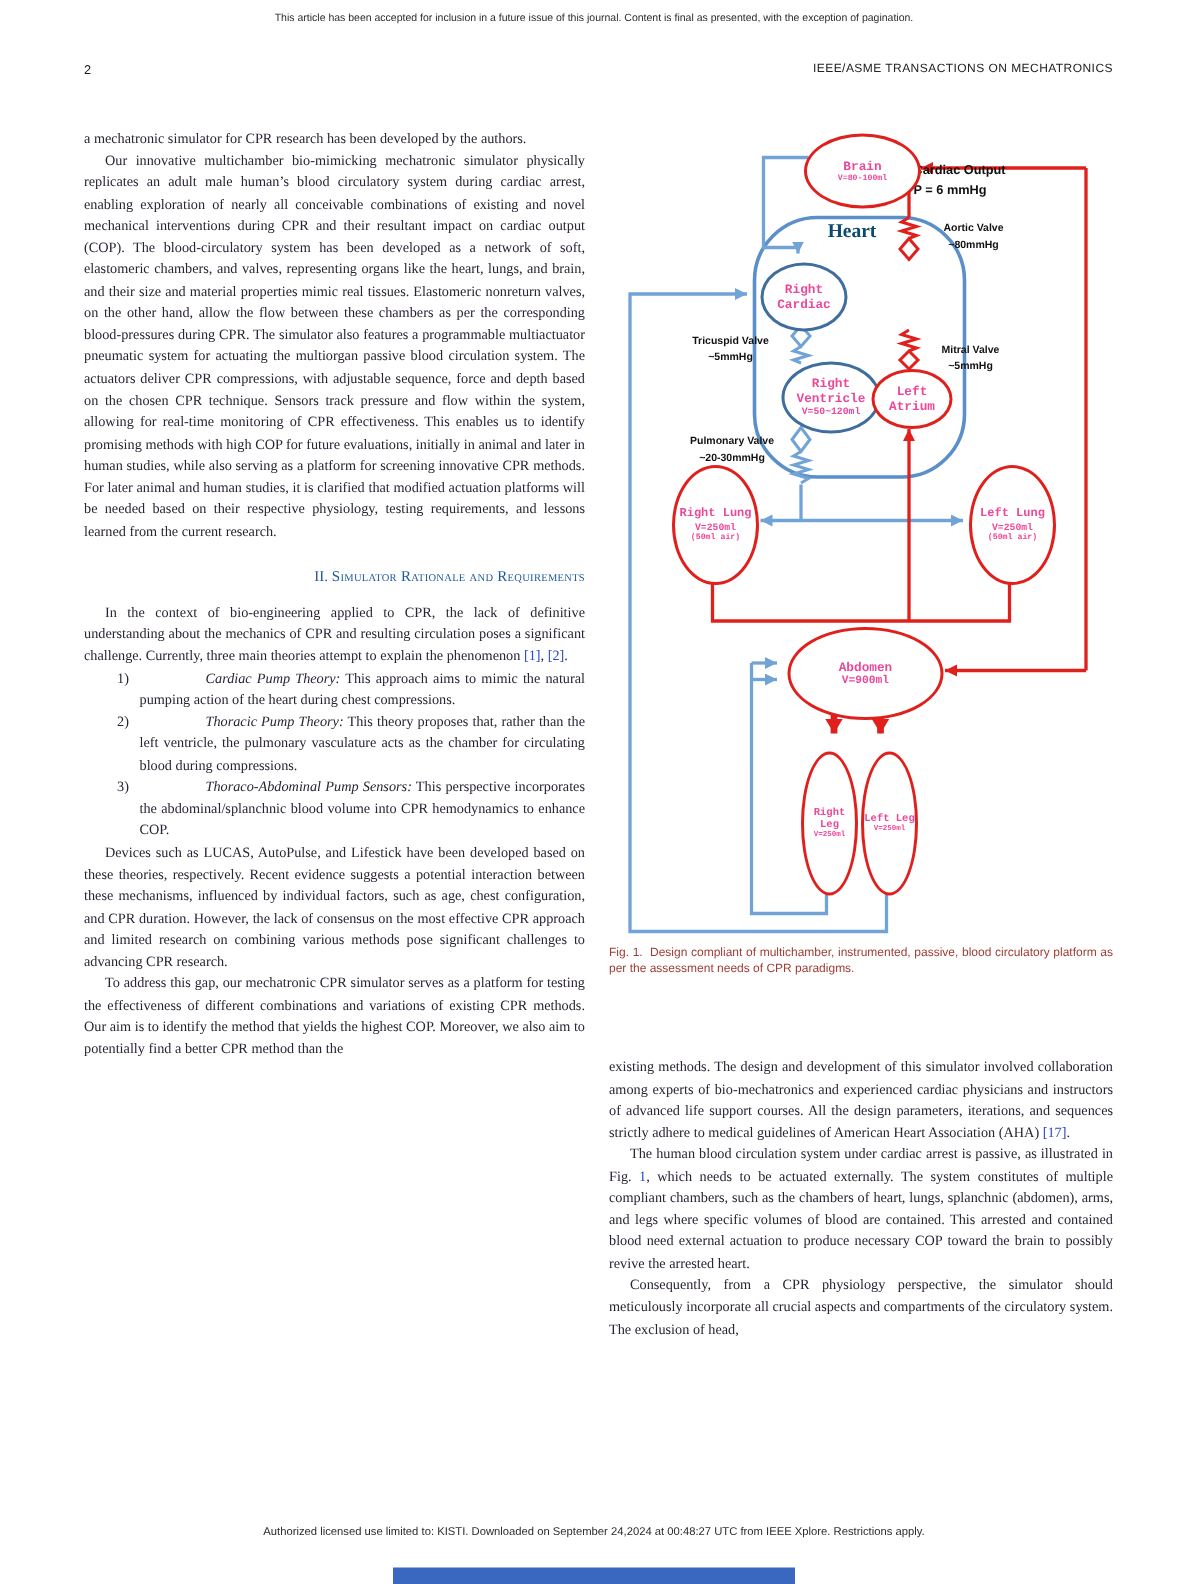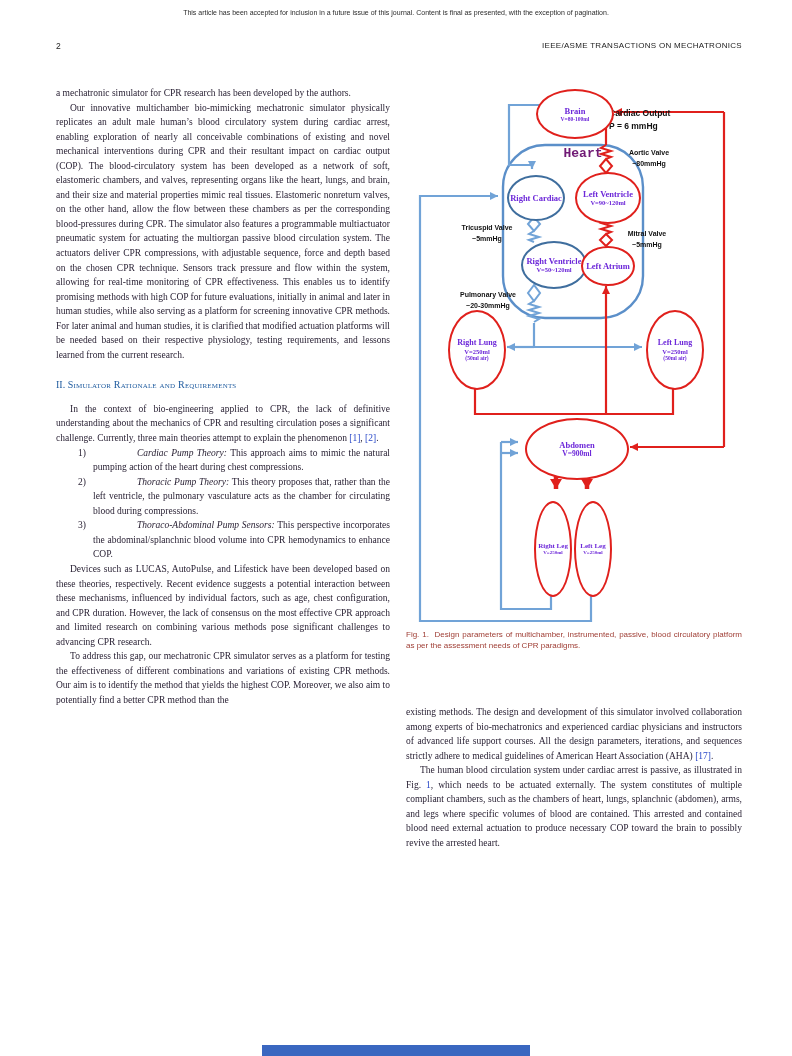--- a/index.html
+++ b/index.html
@@ -8,41 +8,41 @@
   .notice{position:absolute;top:9px;left:0;right:0;text-align:center;
           font-family:"Liberation Sans",sans-serif;font-size:7px;color:#2b2b2b;}
   .pagenum{position:absolute;top:41px;left:56px;font-family:"Liberation Sans",sans-serif;
            font-size:8.5px;color:#222;}
   .running-head{position:absolute;top:41px;right:50px;font-family:"Liberation Sans",sans-serif;
            font-size:8px;letter-spacing:.3px;color:#222;}
   .col-left{position:absolute;left:56px;top:86px;width:334px;text-align:justify;
             font-size:9.5px;line-height:14.55px;}
   .para{margin:0;text-indent:14px;}
   .para.noindent{text-indent:0;}
-  .section-heading{text-align:left;color:#1d5a9e;font-size:10px;margin:16px 0 9px 0;}
+  .section-heading{text-align:right;color:#1d5a9e;font-size:10px;margin:16px 0 9px 0;}
   .section-heading .sc{font-variant:small-caps;letter-spacing:.2px;}
   .cite{color:#2847c8;}
   .list-item{position:relative;padding-left:37px;text-indent:0;}
   .list-item .num{position:absolute;left:22px;}
   .lead-italic{font-style:italic;margin-left:44px;}
   .col-right{position:absolute;left:406px;top:85px;width:336px;}
   .figure{position:absolute;left:0;top:0;width:336px;height:540px;}
   .figure svg{position:absolute;left:0;top:0;}
   .node{position:absolute;border-radius:50%;background:#fff;display:flex;flex-direction:column;
         align-items:center;justify-content:center;text-align:center;
-        font-family:Liberation Serif, serif;font-weight:bold;color:#6d28d9;line-height:1.18;}
+        font-family:Liberation Mono, monospace;font-weight:bold;color:#ec4899;line-height:1.18;}
   .node.red{border:2.5px solid #e0201c;}
   .node.blue{border:2.5px solid #3f6e9e;}
   .nlabel{font-size:8.5px;}
   .nvol{font-size:6.5px;}
   .nair{font-size:5.5px;}
   .flabel{position:absolute;font-family:"Liberation Sans",sans-serif;font-weight:bold;
           color:#111;text-align:center;line-height:11px;font-size:7px;}
-  .heart-label{position:absolute;left:147px;top:61px;width:60px;text-align:center;
-          font-family:Liberation Mono, monospace;font-weight:bold;font-size:13px;color:#701a75;}
+  .heart-label{position:absolute;left:132px;top:61px;width:60px;text-align:center;
+          font-family:Liberation Serif, serif;font-weight:bold;font-size:13px;color:#0c4a6e;}
   .co-label{position:absolute;left:203px;top:22px;width:85px;text-align:left;
           font-family:"Liberation Sans",sans-serif;font-weight:bold;font-size:8.5px;
           line-height:13px;color:#111;}
   .fig-caption{position:absolute;top:545px;left:0;width:336px;text-align:justify;
           font-family:"Liberation Sans",sans-serif;font-size:8px;line-height:10.8px;color:#9e3c33;}
   .right-text{position:absolute;top:620px;left:0;width:336px;text-align:justify;
           font-size:9.5px;line-height:14.55px;color:#2a2235;}
   .footer{position:absolute;top:1016px;left:0;right:0;text-align:center;
           font-family:"Liberation Sans",sans-serif;font-size:7.5px;color:#2b2b2b;}
   .bottom-bar{position:absolute;left:262px;top:1045px;width:268px;height:11px;background:#3a67c0;}
@@ -139,24 +139,20 @@
 
       <div class="node red" style="left:130px;top:4px;width:74px;height:46px;">
         <div class="nlabel">Brain</div>
         <div class="nair">V=80-100ml</div>
       </div>
 
       <div class="node blue" style="left:101px;top:90px;width:54px;height:42px;font-size:8.5px;">
         <div class="nlabel">Right Cardiac</div>
       </div>
 
-      <div class="node red" style="left:169px;top:87px;width:62px;height:48px;">
-        <div class="nlabel">Left Ventricle</div>
-        <div class="nvol">V=90~120ml</div>
-      </div>
 
       <div class="node blue" style="left:115px;top:156px;width:62px;height:44px;">
         <div class="nlabel">Right Ventricle</div>
         <div class="nvol">V=50~120ml</div>
       </div>
 
       <div class="node red" style="left:175px;top:161px;width:50px;height:36px;">
         <div class="nlabel">Left Atrium</div>
       </div>
 
@@ -186,23 +182,25 @@
         <div class="nlabel" style="font-size:7px;">Left Leg</div>
         <div class="nair" style="font-size:5px;">V=250ml</div>
       </div>
 
       <div class="flabel" style="left:212px;top:62px;width:62px;"><span>Aortic Valve</span><br><span>~80mmHg</span></div>
       <div class="flabel" style="left:44px;top:137px;width:74px;"><span>Tricuspid Valve</span><br><span>~5mmHg</span></div>
       <div class="flabel" style="left:210px;top:143px;width:62px;"><span>Mitral Valve</span><br><span>~5mmHg</span></div>
       <div class="flabel" style="left:42px;top:204px;width:80px;"><span>Pulmonary Valve</span><br><span>~20-30mmHg</span></div>
     </div>
 
-    <div class="fig-caption"><span>Fig. 1.</span>&nbsp;&nbsp;<span>Design parameters of multichamber, instrumented, passive, blood circulatory platform as per the assessment needs of CPR paradigms.</span></div>
+    <div class="fig-caption"><span>Fig. 1.</span>&nbsp;&nbsp;<span>Design compliant of multichamber, instrumented, passive, blood circulatory platform as per the assessment needs of CPR paradigms.</span></div>
 
     <div class="right-text">
       <p class="para noindent"><span>existing methods. The design and development of this simulator involved collaboration among experts of bio-mechatronics and experienced cardiac physicians and instructors of advanced life support courses. All the design parameters, iterations, and sequences strictly adhere to medical guidelines of American Heart Association (AHA) </span><span class="cite">[17]</span><span>.</span></p>
       <p class="para"><span>The human blood circulation system under cardiac arrest is passive, as illustrated in Fig. </span><span class="cite">1</span><span>, which needs to be actuated externally. The system constitutes of multiple compliant chambers, such as the chambers of heart, lungs, splanchnic (abdomen), arms, and legs where specific volumes of blood are contained. This arrested and contained blood need external actuation to produce necessary COP toward the brain to possibly revive the arrested heart.</span></p>
+      <p class="para">Consequently, from a CPR physiology perspective, the simulator should meticulously incorporate all crucial aspects and compartments of the circulatory system. The exclusion of head,</p>
     </div>
   </div>
 
+  <div class="footer">Authorized licensed use limited to: KISTI. Downloaded on September 24,2024 at 00:48:27 UTC from IEEE Xplore.  Restrictions apply.</div>
   <div class="bottom-bar"></div>
 
 </div>
 
 </body></html>

